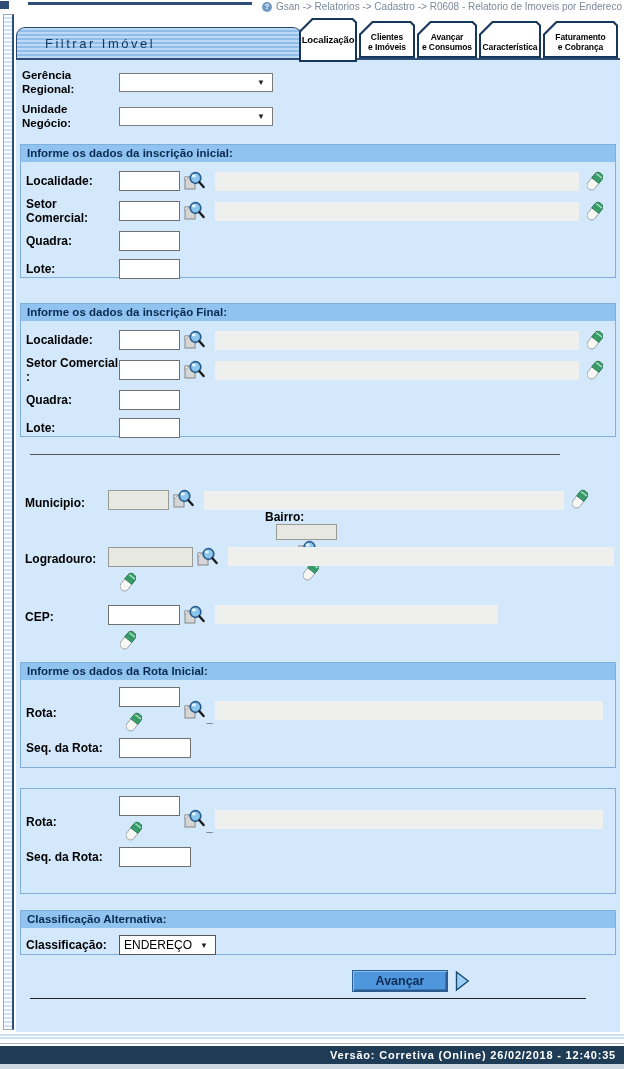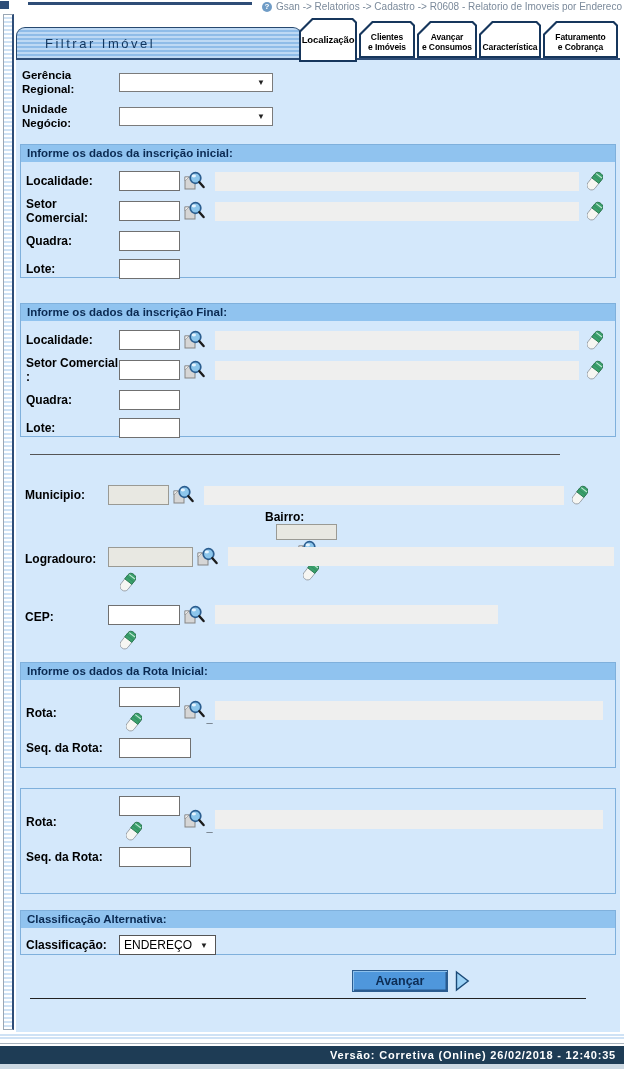--- a/index.html
+++ b/index.html
@@ -97,21 +97,21 @@
   .inp-m { width:72px; }
   .inp-log { width:85px; }
 
   .ic { display:inline-flex; }
   .mag { width:23px; height:21px; margin-left:3px; cursor:pointer; }
   .eraser { width:16px; height:21px; margin-left:8px; cursor:pointer; }
   .greyfield { flex:1; height:19px; background:#efefee; margin-left:9px; font-size:11px; line-height:19px; padding-left:3px; color:#333; }
 
   
   .divider { position:absolute; left:14px; top:394px; width:530px; border-top:1px solid #555; }
-  .row-muni { position:absolute; left:9px; top:420px;  width:585px; padding-right:22px; display:flex; align-items:center; height:30px; }
+  .row-muni { position:absolute; left:9px; top:420px;  width:585px; padding-right:22px; display:flex; align-items:flex-end; height:30px; }
   .row-bair { position:absolute; left:9px; top:450px;  width:585px; padding-right:22px; display:flex; align-items:center; height:30px;flex-direction:column; }
   .row-logr { position:absolute; left:9px; top:487px;  width:589px; display:flex; align-items:flex-start; }
   .row-cep  { position:absolute; left:9px; top:545px;  width:589px; display:flex; align-items:flex-start; }
   .lbl-adr { width:83px; }
   .row-logr .lbl-adr, .row-cep .lbl-adr { margin-top:5px; }
   .stack { display:flex; flex-direction:column; }
   .stack .eraser { margin:5px 0 0 12px; }
   .gf-cep { flex:none; width:283px; }
 
   

